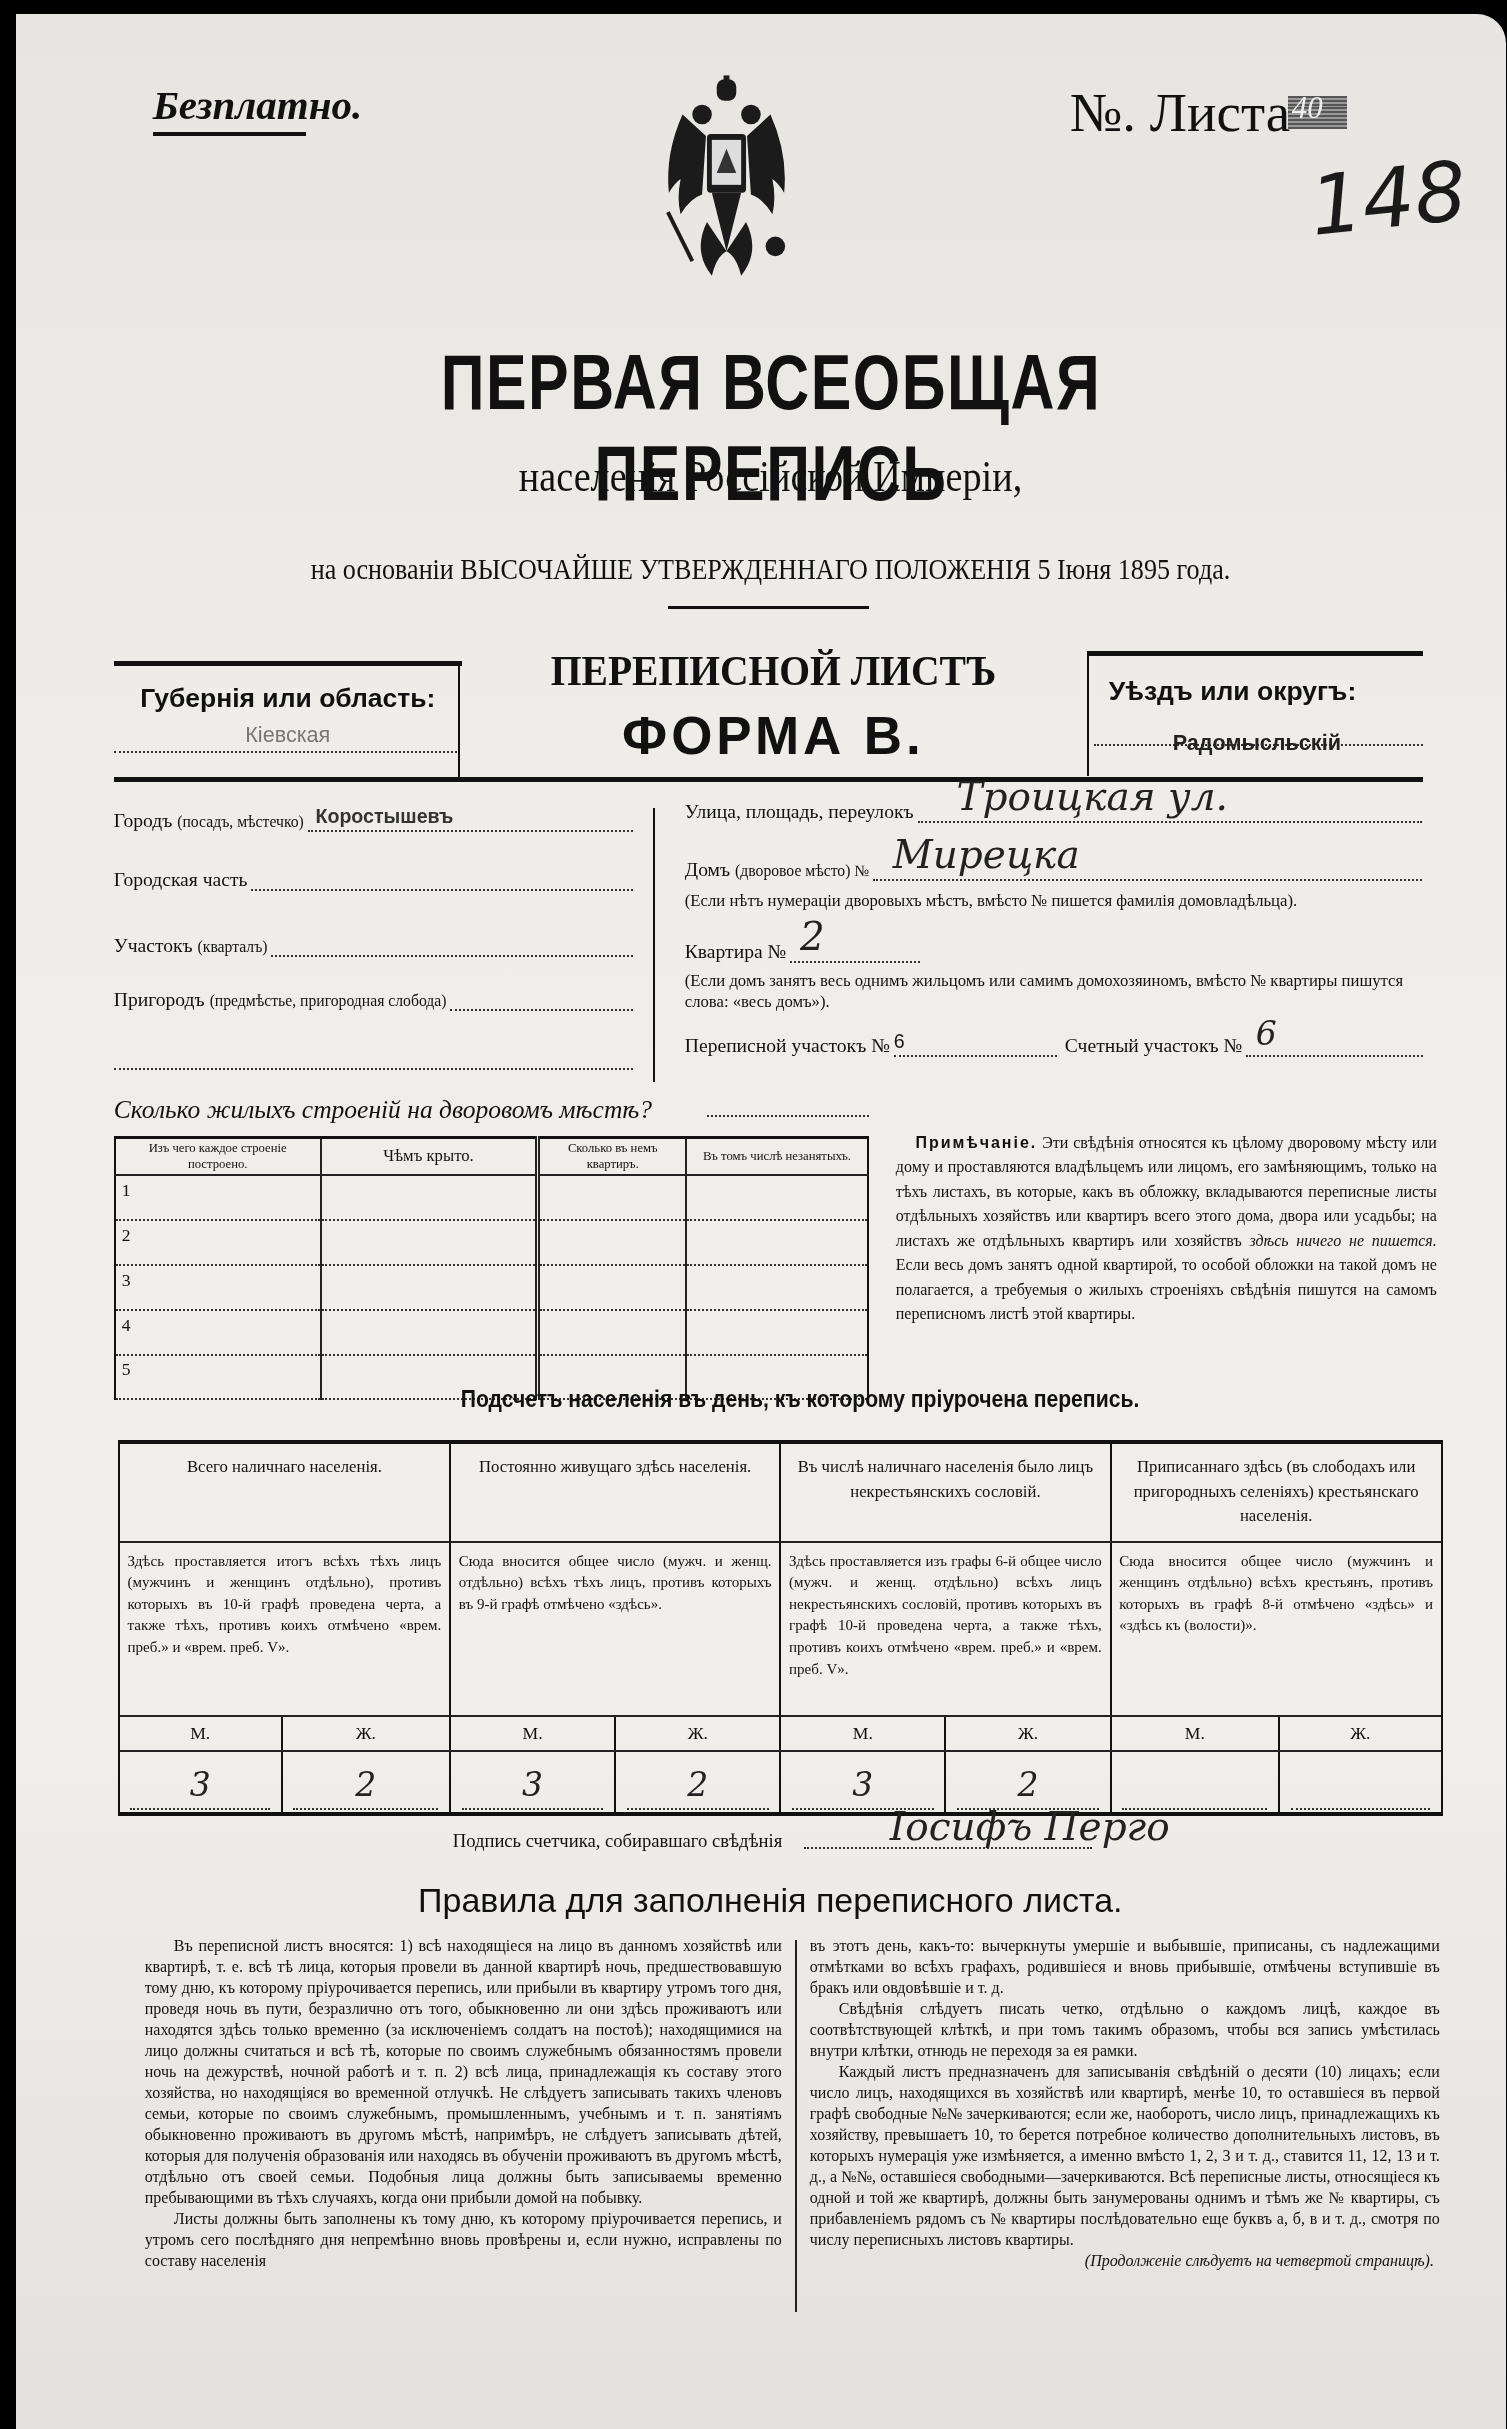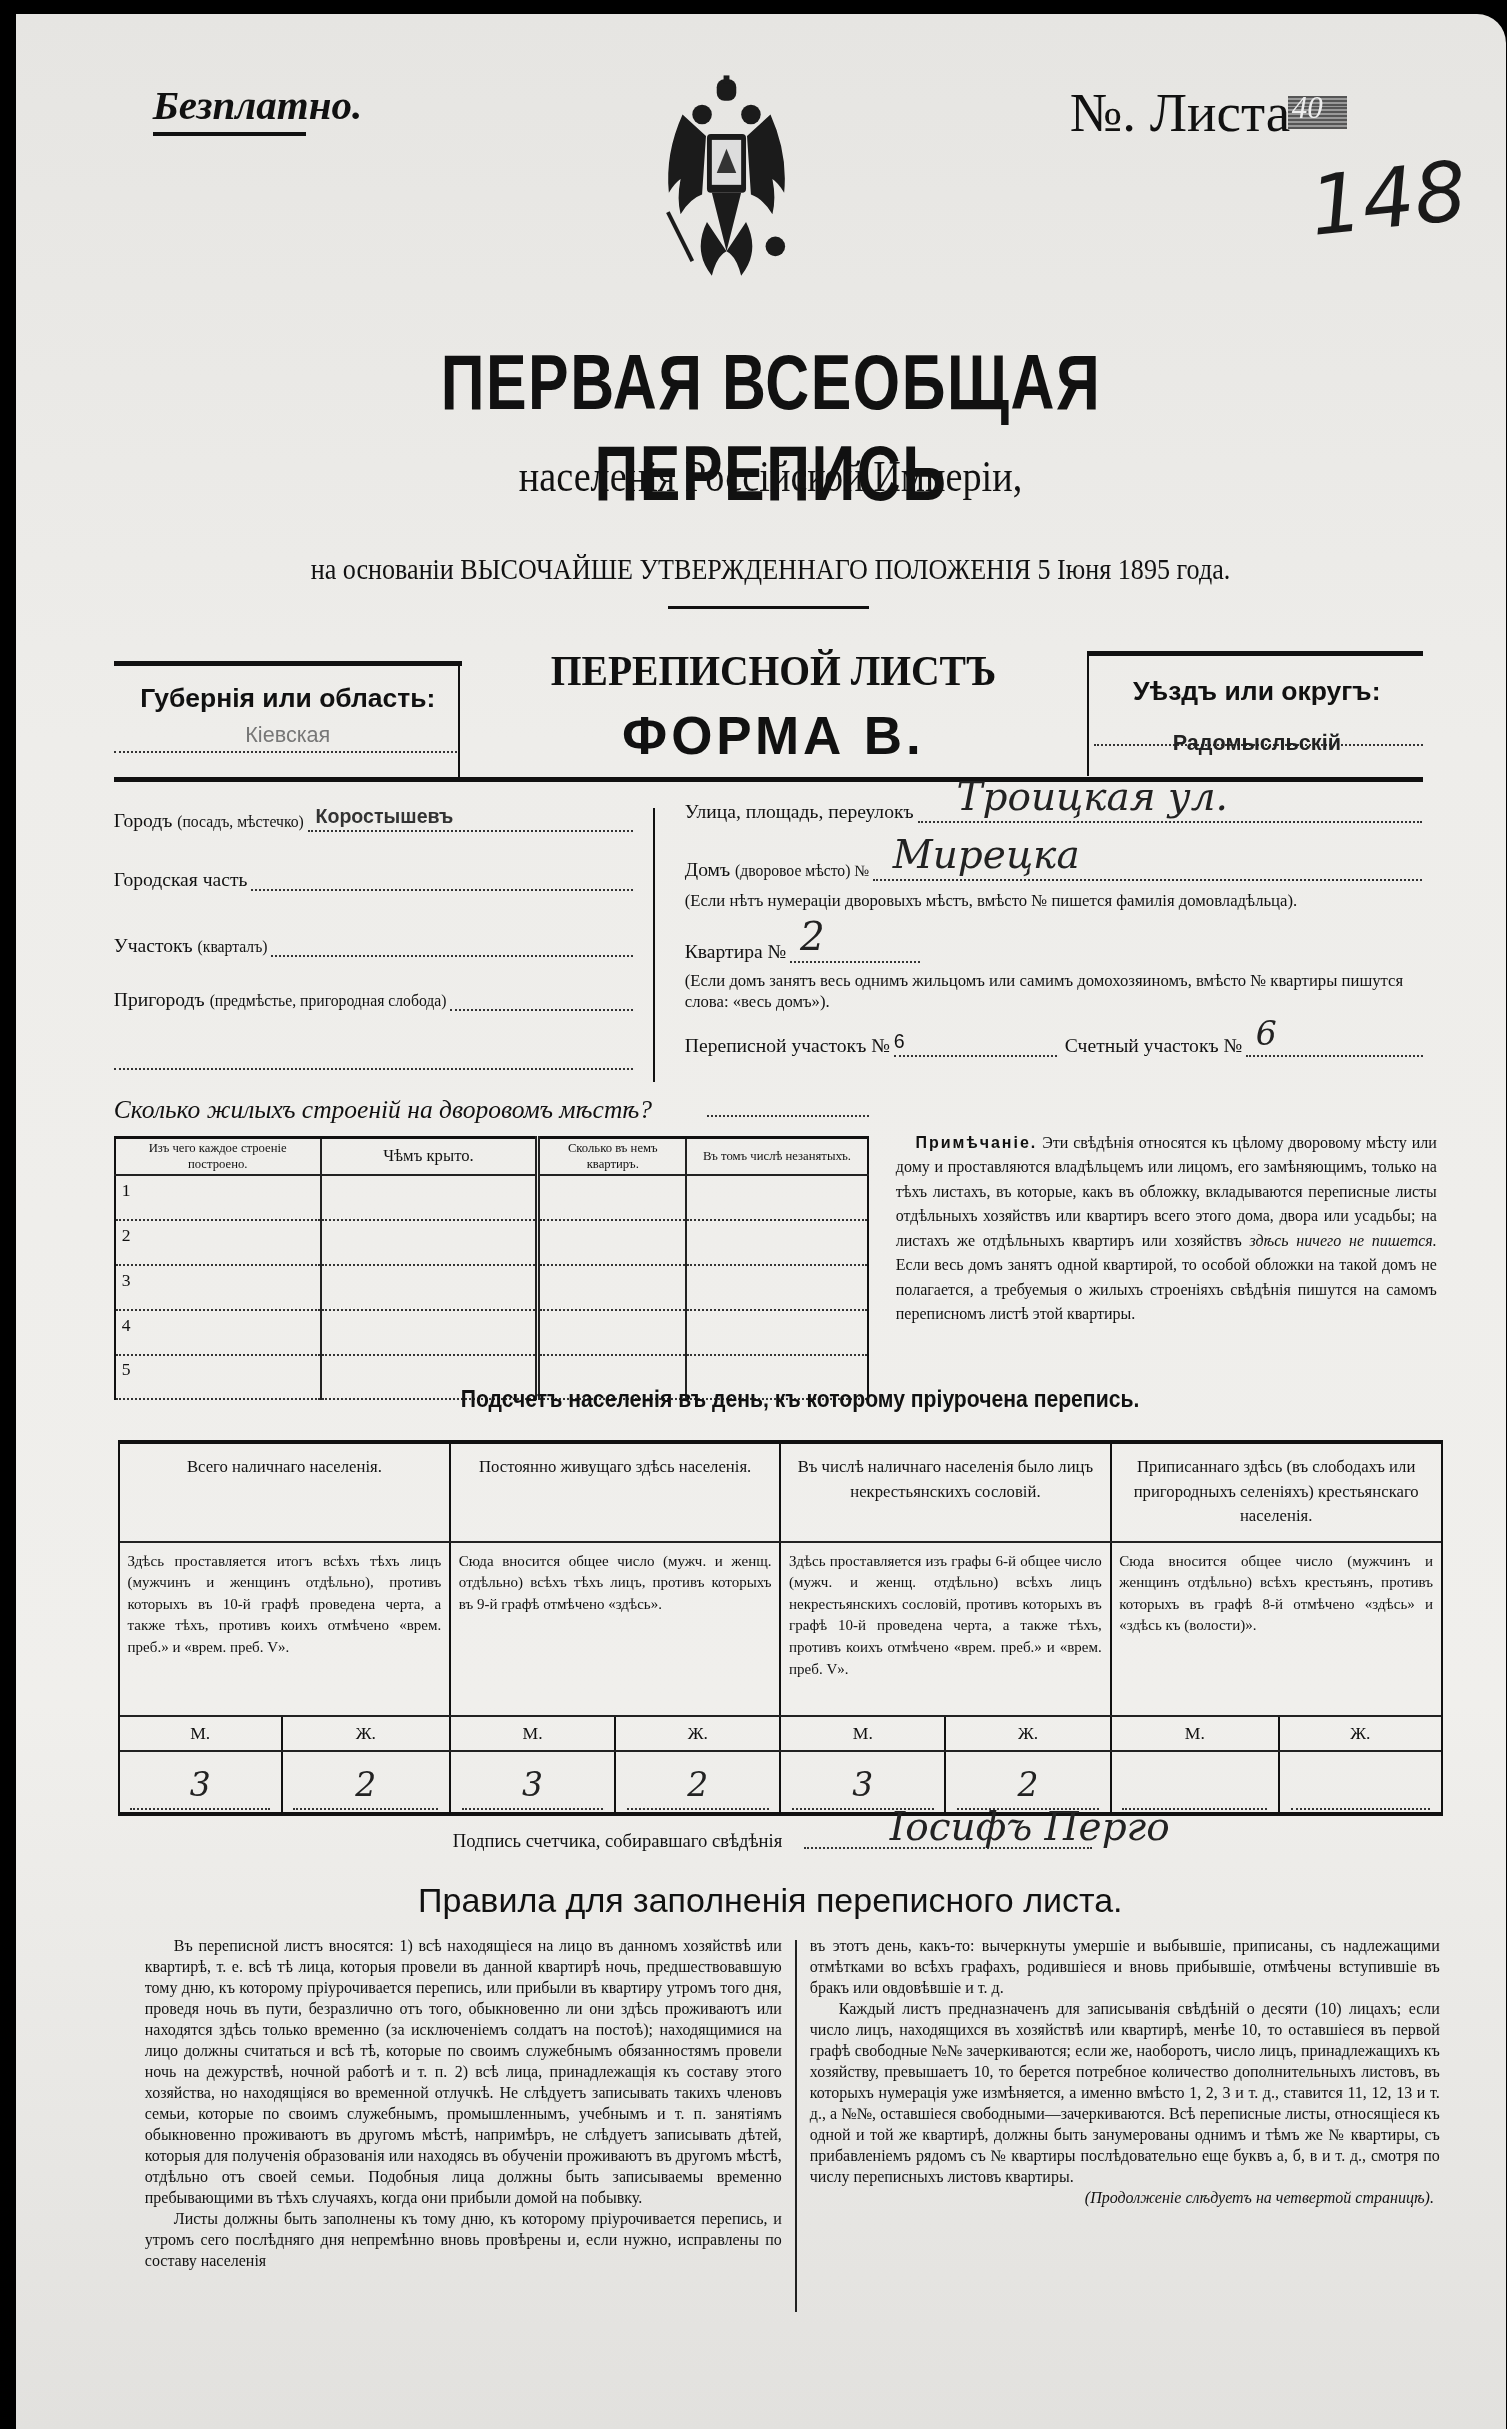--- a/index.html
+++ b/index.html
@@ -40,21 +40,21 @@
   #hb-left { left: 98px; top: 647px; width: 348px; }
   #hb-right { left: 1071px; top: 637px; width: 336px; }
   #hb-bottom { left: 98px; top: 763px; width: 1309px; height: 4.9px; }
   #vl-left { left: 442px; top: 647px; width: 2px; height: 116px; background: #111; }
   #vl-right { left: 1071px; top: 637px; width: 2px; height: 125px; background: #111; }
   #gub-label { left: 98px; top: 669px; width: 348px; text-align: center; font-size: 26.5px; font-weight: bold; }
   #gub-val { left: 98px; top: 708px; width: 348px; text-align: center; font-size: 21.6px; color: #777; }
   #gub-dots { left: 98px; top: 737px; width: 343px; }
   #sheet-title { left: 446px; top: 632px; width: 623px; text-align: center; font-size: 43px; font-weight: bold; transform: scaleX(0.92); }
   #form-b { left: 446px; top: 691px; width: 623px; text-align: center; font-size: 53px; font-weight: bold; letter-spacing: 3.9px; }
-  #uezd-label { left: 1073px; top: 662px; width: 336px; text-align: center; font-size: 26.5px; font-weight: bold; }
+  #uezd-label { left: 1073px; top: 662px; width: 336px; font-size: 26.5px; font-weight: bold; padding-left: 20px; }
   #uezd-val { left: 1073px; top: 716px; width: 336px; text-align: center; font-size: 21.6px; font-weight: bold; color: #222; }
   #uezd-dots { left: 1078px; top: 730px; width: 329px; }
 
   
   #addr-divider { left: 637px; top: 794px; width: 2px; height: 274px; background: #111; }
   .fld-label { font-size: 19.6px; white-space: nowrap; }
   .fld-label small { font-size: 15.7px; }
   .fld-row { position: absolute; display: flex; align-items: flex-end; }
   .fld-row .line { flex: 1; border-bottom: 2px dotted #333; margin-left: 3.9px; height: 19.6px; position: relative; }
   .fld-row .val { position: absolute; left: 7.8px; bottom: 2px; white-space: nowrap; }
@@ -311,18 +311,19 @@
   <div id="sign-val" class="abs hw">Іосифъ Перго</div>
 
   <div id="rules-title" class="abs sans">Правила для заполненія переписного листа.</div>
   <div id="rules-vline" class="abs"></div>
   <div id="rules-left" class="abs rules">
     <p>Въ переписной листъ вносятся: 1) всѣ находящіеся на лицо въ данномъ хозяйствѣ или квартирѣ, т. е. всѣ тѣ лица, которыя провели въ данной квартирѣ ночь, предшествовавшую тому дню, къ которому пріурочивается перепись, или прибыли въ квартиру утромъ того дня, проведя ночь въ пути, безразлично отъ того, обыкновенно ли они здѣсь проживаютъ или находятся здѣсь только временно (за исключеніемъ солдатъ на постоѣ); находящимися на лицо должны считаться и всѣ тѣ, которые по своимъ служебнымъ обязанностямъ провели ночь на дежурствѣ, ночной работѣ и т. п. 2) всѣ лица, принадлежащія къ составу этого хозяйства, но находящіяся во временной отлучкѣ. Не слѣдуетъ записывать такихъ членовъ семьи, которые по своимъ служебнымъ, промышленнымъ, учебнымъ и т. п. занятіямъ обыкновенно проживаютъ въ другомъ мѣстѣ, напримѣръ, не слѣдуетъ записывать дѣтей, которыя для полученія образованія или находясь въ обученіи проживаютъ въ другомъ мѣстѣ, отдѣльно отъ своей семьи. Подобныя лица должны быть записываемы временно пребывающими въ тѣхъ случаяхъ, когда они прибыли домой на побывку.</p>
     <p>Листы должны быть заполнены къ тому дню, къ которому пріурочивается перепись, и утромъ сего послѣдняго дня непремѣнно вновь провѣрены и, если нужно, исправлены по составу населенія</p>
   </div>
   <div id="rules-right" class="abs rules">
     <p class="cont">въ этотъ день, какъ-то: вычеркнуты умершіе и выбывшіе, приписаны, съ надлежащими отмѣтками во всѣхъ графахъ, родившіеся и вновь прибывшіе, отмѣчены вступившіе въ бракъ или овдовѣвшіе и т. д.</p>
+    <p>Свѣдѣнія слѣдуетъ писать четко, отдѣльно о каждомъ лицѣ, каждое въ соотвѣтствующей клѣткѣ, и при томъ такимъ образомъ, чтобы вся запись умѣстилась внутри клѣтки, отнюдь не переходя за ея рамки.</p>
     <p>Каждый листъ предназначенъ для записыванія свѣдѣній о десяти (10) лицахъ; если число лицъ, находящихся въ хозяйствѣ или квартирѣ, менѣе 10, то оставшіеся въ первой графѣ свободные №№ зачеркиваются; если же, наоборотъ, число лицъ, принадлежащихъ къ хозяйству, превышаетъ 10, то берется потребное количество дополнительныхъ листовъ, въ которыхъ нумерація уже измѣняется, а именно вмѣсто 1, 2, 3 и т. д., ставится 11, 12, 13 и т. д., а №№, оставшіеся свободными—зачеркиваются. Всѣ переписные листы, относящіеся къ одной и той же квартирѣ, должны быть занумерованы однимъ и тѣмъ же № квартиры, съ прибавленіемъ рядомъ съ № квартиры послѣдовательно еще буквъ а, б, в и т. д., смотря по числу переписныхъ листовъ квартиры.</p>
     <span id="rules-cont">(Продолженіе слѣдуетъ на четвертой страницѣ).</span>
   </div>
 
 </div>
 
 
 </body></html>

